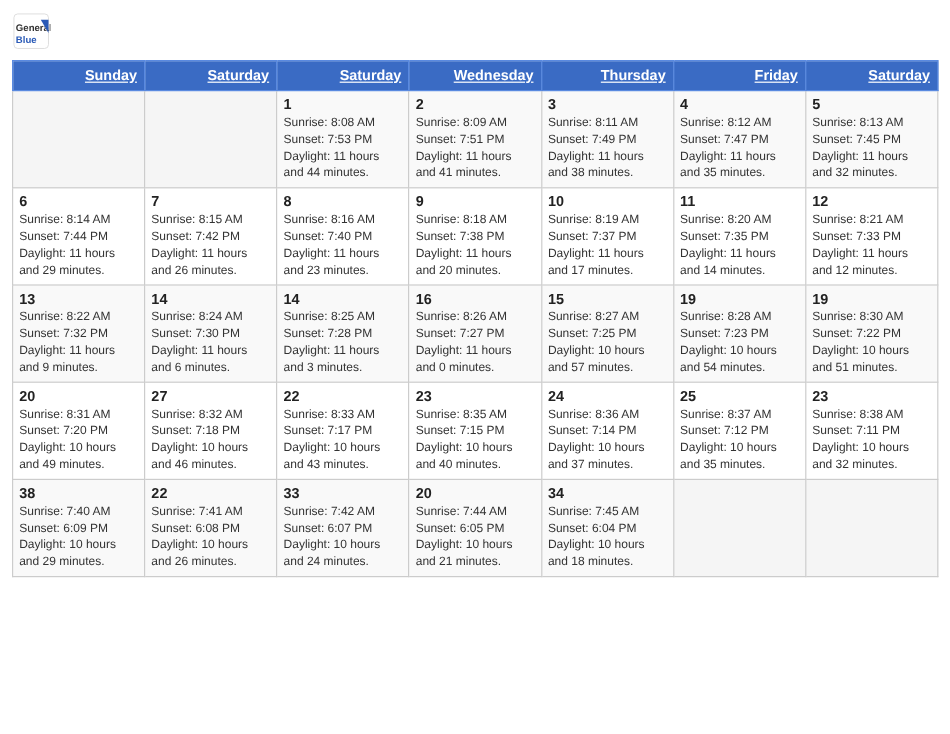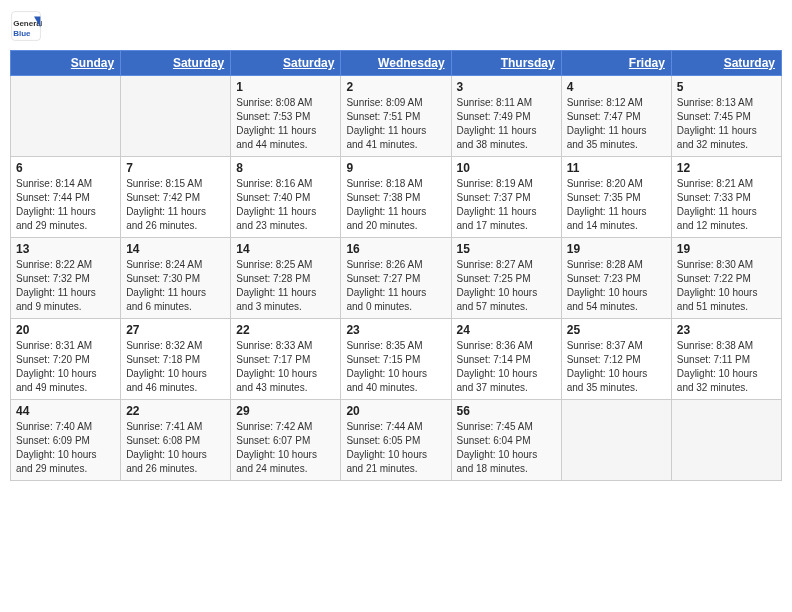--- a/index.html
+++ b/index.html
@@ -240,37 +240,37 @@
             <div class="day-num">25</div>
             <div class="day-info">Sunrise: 8:37 AM<br>Sunset: 7:12 PM<br>Daylight: 10 hours and 35 minutes.</div>
           </td>
           <td>
             <div class="day-num">23</div>
             <div class="day-info">Sunrise: 8:38 AM<br>Sunset: 7:11 PM<br>Daylight: 10 hours and 32 minutes.</div>
           </td>
         </tr>
         <tr>
           <td>
-            <div class="day-num">44</div>
+            <div class="day-num">38</div>
             <div class="day-info">Sunrise: 7:40 AM<br>Sunset: 6:09 PM<br>Daylight: 10 hours and 29 minutes.</div>
           </td>
           <td>
             <div class="day-num">22</div>
             <div class="day-info">Sunrise: 7:41 AM<br>Sunset: 6:08 PM<br>Daylight: 10 hours and 26 minutes.</div>
           </td>
           <td>
-            <div class="day-num">29</div>
+            <div class="day-num">33</div>
             <div class="day-info">Sunrise: 7:42 AM<br>Sunset: 6:07 PM<br>Daylight: 10 hours and 24 minutes.</div>
           </td>
           <td>
             <div class="day-num">20</div>
             <div class="day-info">Sunrise: 7:44 AM<br>Sunset: 6:05 PM<br>Daylight: 10 hours and 21 minutes.</div>
           </td>
           <td>
-            <div class="day-num">56</div>
+            <div class="day-num">34</div>
             <div class="day-info">Sunrise: 7:45 AM<br>Sunset: 6:04 PM<br>Daylight: 10 hours and 18 minutes.</div>
           </td>
           <td class="empty-cell"></td>
           <td class="empty-cell"></td>
         </tr>
       </tbody>
   </table>
 </div>
 
 </body></html>

